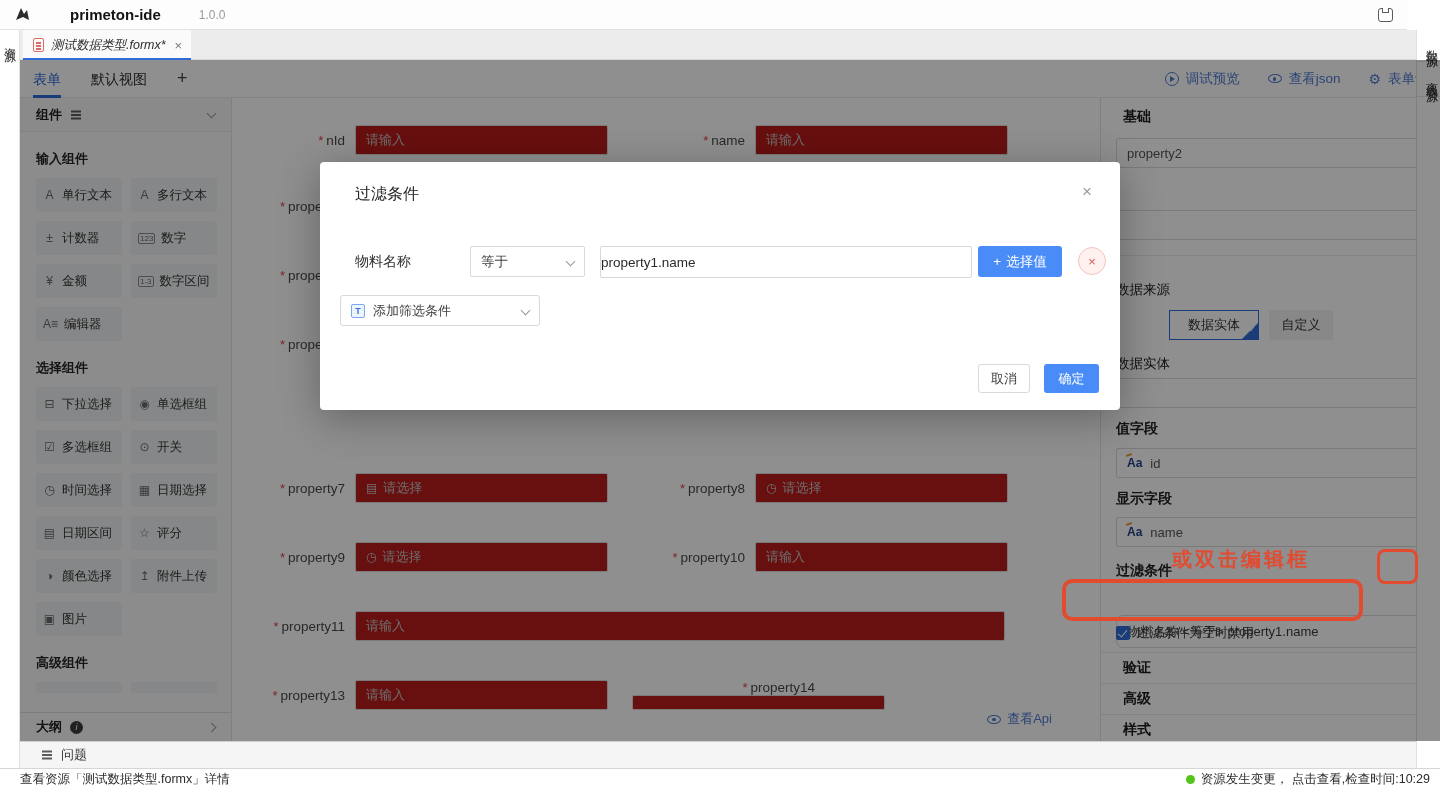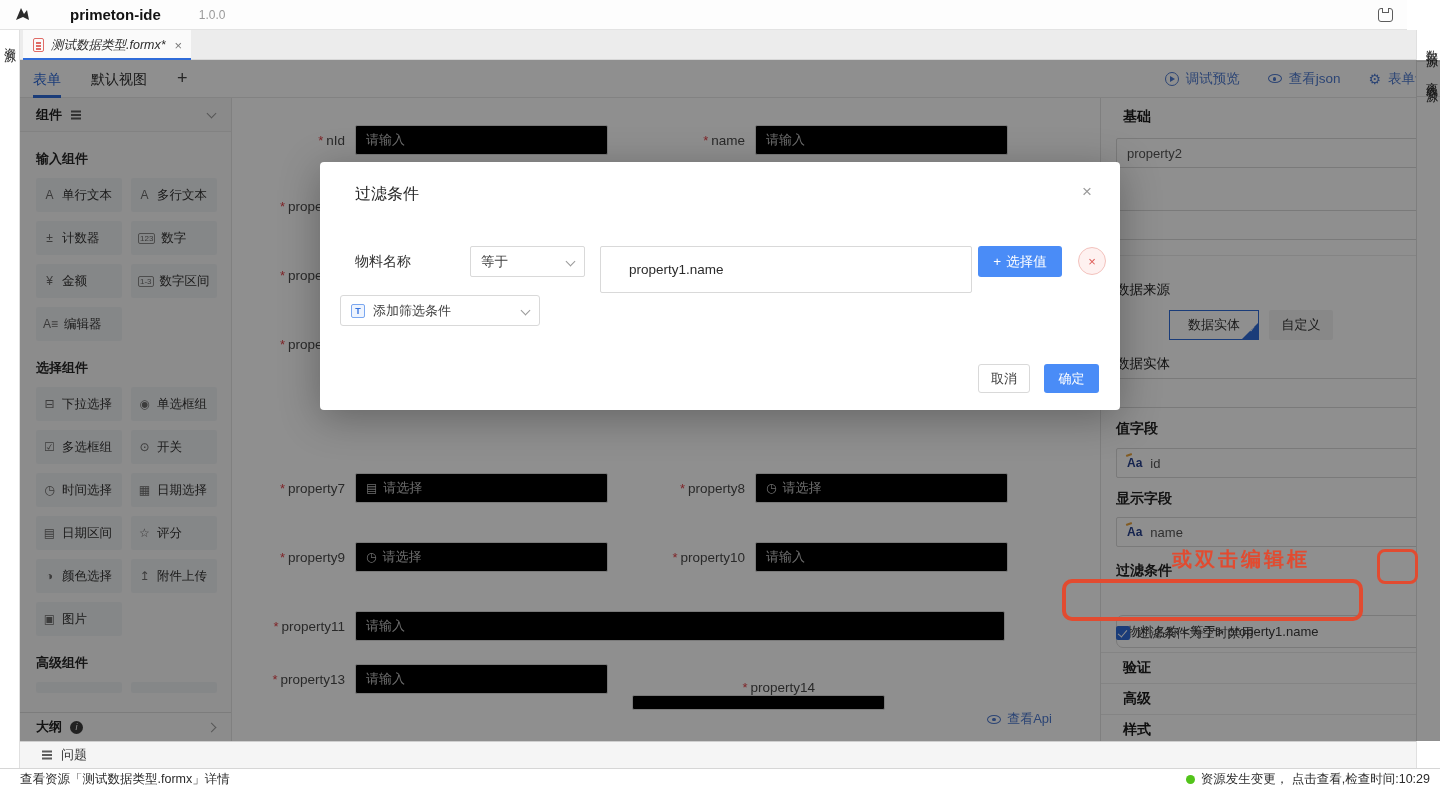--- a/index.html
+++ b/index.html
@@ -67,21 +67,21 @@
   .outline-row { position:absolute; left:0; bottom:0; width:100%; height:29px; border-top:1px solid #ddd; background:#fafafa; display:flex; align-items:center; padding:0 16px; gap:8px; }
   .outline-row .t { font-size:13px; font-weight:bold; color:#222; }
   .info-ic { width:13px; height:13px; border-radius:50%; background:#3c3c3c; color:#fafafa; font-size:9px; line-height:13px; text-align:center; font-style:italic; }
   .outline-row .chev { margin-left:auto; }
 
   
   .canvas { position:absolute; left:212px; top:38px; width:828px; height:643px; background:#fff; }
   .frow { position:absolute; display:flex; align-items:center; height:30px; }
   .flabel { font-size:13.5px; color:#4a4a4a; text-align:right; white-space:nowrap; }
   .req { color:#e2434a; margin-right:3px; font-size:13px; }
-  .fctl { margin-left:10px; height:30px; border:1px solid #d9d9d9; border-radius:2px; background:#000000; display:flex; align-items:center; padding:6px 10px; gap:6px; }
+  .fctl { margin-left:10px; height:30px; border:1px solid #d9d9d9; border-radius:2px; background:#b91c1c; display:flex; align-items:center; padding:6px 10px; gap:6px; }
   .ph { font-size:13px; color:#c2c2c2; }
   .ph-ic { font-size:12px; color:#c2c2c2; }
   .w253 { width:253px; } .w650 { width:650px; }
   .lw113 { width:113px; flex:none; } .lw123 { width:123px; flex:none; }
   .chip { height:28px; background:#f0f0f0; border-radius:2px; font-size:13px; color:#3c3c3c; display:flex; align-items:center; padding:0 14px; margin-right:12px; }
   .api-link { position:absolute; right:8px; top:612px; display:flex; gap:6px; align-items:center; color:#4f7bd0; font-size:13px; }
 
   
   .props { position:absolute; right:0; top:38px; width:356px; height:643px; background:#fff; border-left:1px solid #e2e2e2; }
   .p-abs { position:absolute; }
@@ -111,21 +111,21 @@
   .p-divider { position:absolute; left:0; width:356px; border-top:1px solid #ececec; }
 
   
   .modal { position:absolute; left:320px; top:162px; width:800px; height:248px; background:#fff; border-radius:4px;
     box-shadow:0 8px 40px rgba(0,0,0,0.3); z-index:100; }
   .m-title { position:absolute; left:35px; top:22px; font-size:16px; font-weight:500; color:#262626; }
   .m-close { position:absolute; right:28px; top:20px; font-size:17px; color:#9b9b9b; }
   .m-label { position:absolute; left:35px; top:91px; font-size:14px; color:#333; }
   .m-select { position:absolute; left:150px; top:84px; width:115px; height:31px; border:1px solid #d9d9d9; border-radius:2px; display:flex; align-items:center; padding:0 10px; font-size:13.5px; color:#404040; background:#fff; }
   .m-select .chev { margin-left:auto; }
-  .m-value { position:absolute; left:280px; top:84px; width:372px; height:47px; border:1px solid #d9d9d9; border-radius:2px; display:flex; align-items:center; padding:0 28px; font-size:13.5px; color:#2b2b2b; background:#fff; }
+  .m-value { position:absolute; left:280px; top:84px; width:372px; height:32px; border:1px solid #d9d9d9; border-radius:2px; display:flex; align-items:center; padding:0 0; font-size:13.5px; color:#2b2b2b; background:#fff; }
   .m-choose { position:absolute; left:658px; top:84px; width:84px; height:31px; background:#4a8cf7; border-radius:3px; color:#fff; font-size:13.5px; display:flex; align-items:center; justify-content:center; gap:5px; }
   .m-del { position:absolute; left:758px; top:85px; width:28px; height:28px; border-radius:50%; background:#fef1f0; border:1px solid #f3c2bd; color:#dd5a55; font-size:13px; display:flex; align-items:center; justify-content:center; }
   .m-add { position:absolute; left:20px; top:133px; width:200px; height:31px; border:1px solid #d9d9d9; border-radius:3px; display:flex; align-items:center; padding:0 10px; gap:8px; font-size:13px; color:#404040; background:#fff; }
   .t-ic { width:14px; height:14px; border:1px solid #7aa7f0; background:#eef4fe; border-radius:2px; color:#3573de; font-size:9px; font-weight:bold; line-height:12px; text-align:center; flex:none; }
   .m-add .chev { margin-left:auto; }
   .m-cancel { position:absolute; left:658px; top:202px; width:52px; height:29px; border:1px solid #d9d9d9; border-radius:3px; background:#fff; font-size:13px; color:#3c3c3c; display:flex; align-items:center; justify-content:center; }
   .m-ok { position:absolute; left:724px; top:202px; width:55px; height:29px; border-radius:3px; background:#4a8cf7; font-size:13px; color:#fff; display:flex; align-items:center; justify-content:center; }
 
   
   .ann-hint { position:absolute; left:1172px; top:546px; z-index:60; font-size:20px; font-weight:bold; color:#e24b30; letter-spacing:3px; }
@@ -356,21 +356,21 @@
           </div>
       </div>
 
       <div class="frow" style="left:0; top:513px;">
         <span class="flabel lw113"><span class="req">*</span><span>property11</span></span>
         <div class="fctl w650">
             <span class="ph">请输入</span>
           </div>
       </div>
 
-      <div class="frow" style="left:0; top:566px;">
+      <div class="frow" style="left:0; top:582px;">
         <span class="flabel lw113"><span class="req">*</span><span>property13</span></span>
         <div class="fctl w253">
             <span class="ph">请输入</span>
           </div>
       </div>
       <div class="frow" style="left:390px; top:582px;flex-direction:column;">
         <span class="flabel lw123"><span class="req">*</span><span>property14</span></span>
         <div class="fctl w253"></div>
       </div>
       <div class="api-link">

